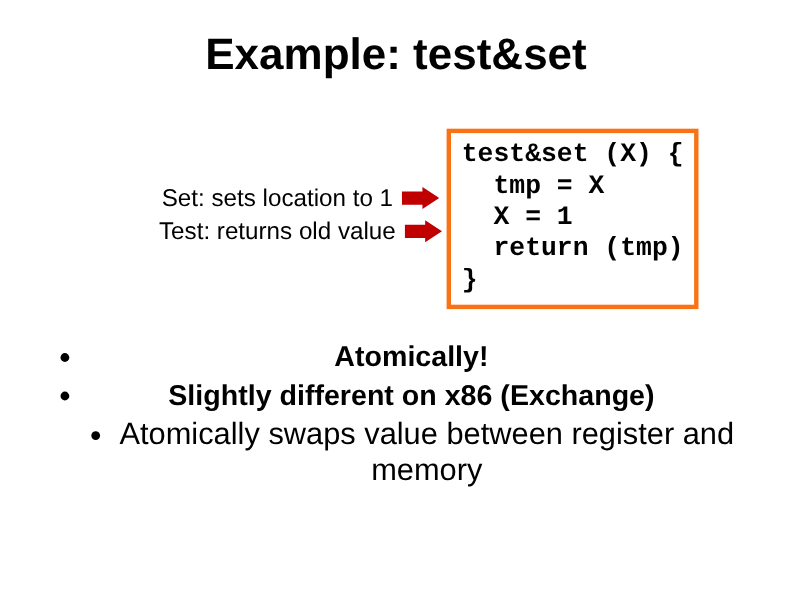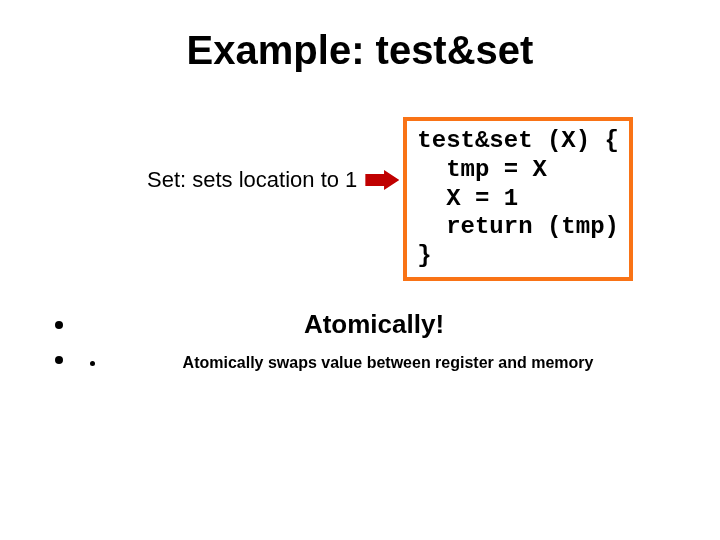--- a/index.html
+++ b/index.html
@@ -74,55 +74,60 @@
     list-style: disc;
     margin: 0;
     padding-left: 28px;
     text-align: center;
   }
   .bullets ul li {
     margin: 4px 0;
   }
   .sub {
     list-style: disc;
-    font-size: 16px;
-    font-weight: bold;
+    font-size: 28px;
+    font-weight: normal;
     padding-left: 28px;
     margin-top: 6px;
   }
   .sub li { margin: 2px 0; }
 </style>
 </head>
 <body>
 
 <div class="slide">
 
   <div class="title">Example: test&amp;set</div>
 
   <div class="upper">
 
     <div class="annotations">
       <div class="annot-row">
         <span>Set: sets location to 1</span>
         <span class="arrow"></span>
       </div>
+      <div class="annot-row">
+        <span>Test: returns old value</span>
+        <span class="arrow"></span>
+      </div>
     </div>
 
     <div class="codebox"><span>test&amp;set (X) {</span>
 <span>  tmp = X</span>
 <span>  X = 1</span>
 <span>  return (tmp)</span>
 <span>}</span></div>
 
   </div>
 
   <div class="bullets">
     <ul>
       <li>Atomically!</li>
       <li>
+        <span>Slightly different on x86 (Exchange)</span>
         <ul class="sub">
           <li>Atomically swaps value between register and memory</li>
         </ul>
       </li>
     </ul>
   </div>
 
 </div>
 
 </body></html>

